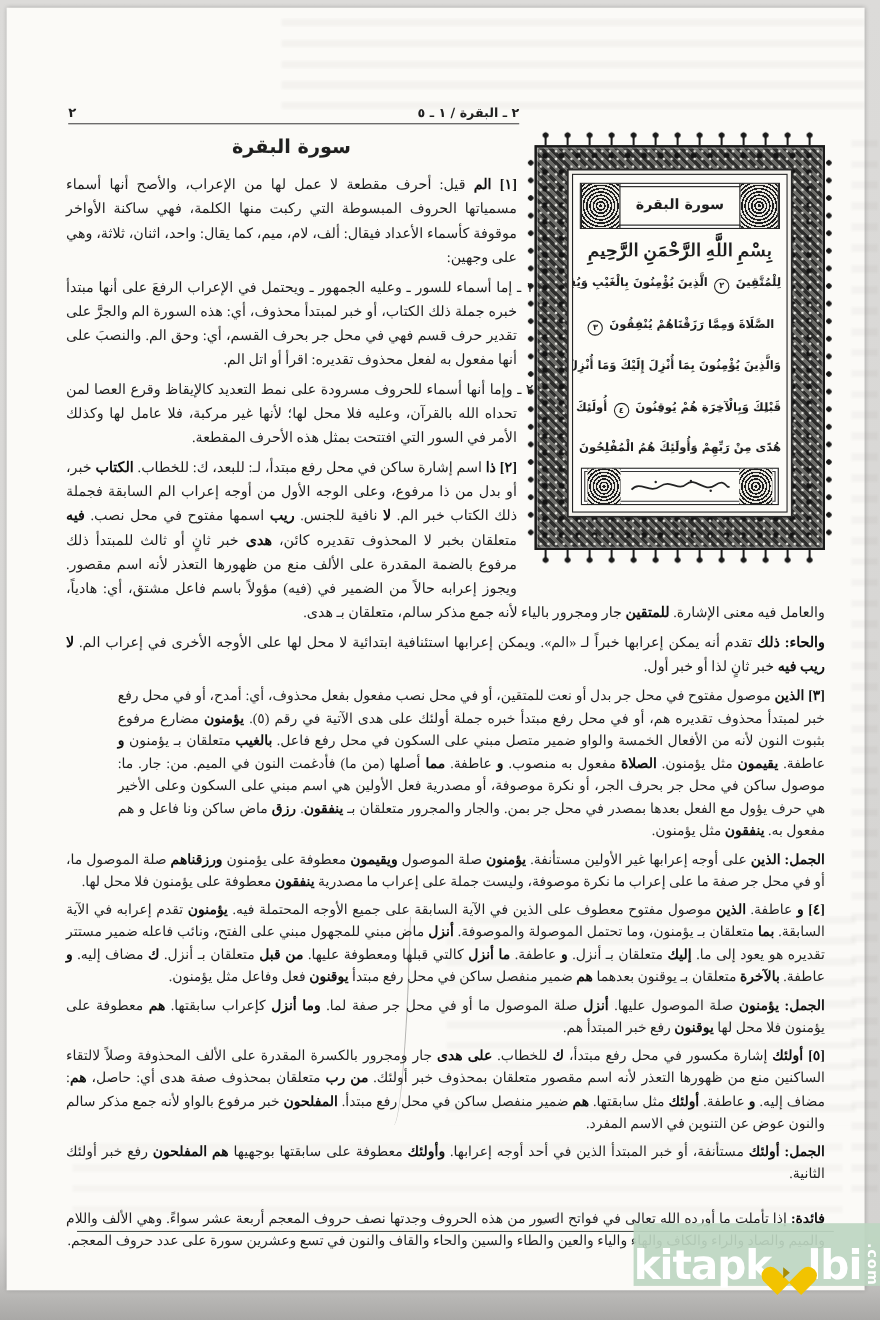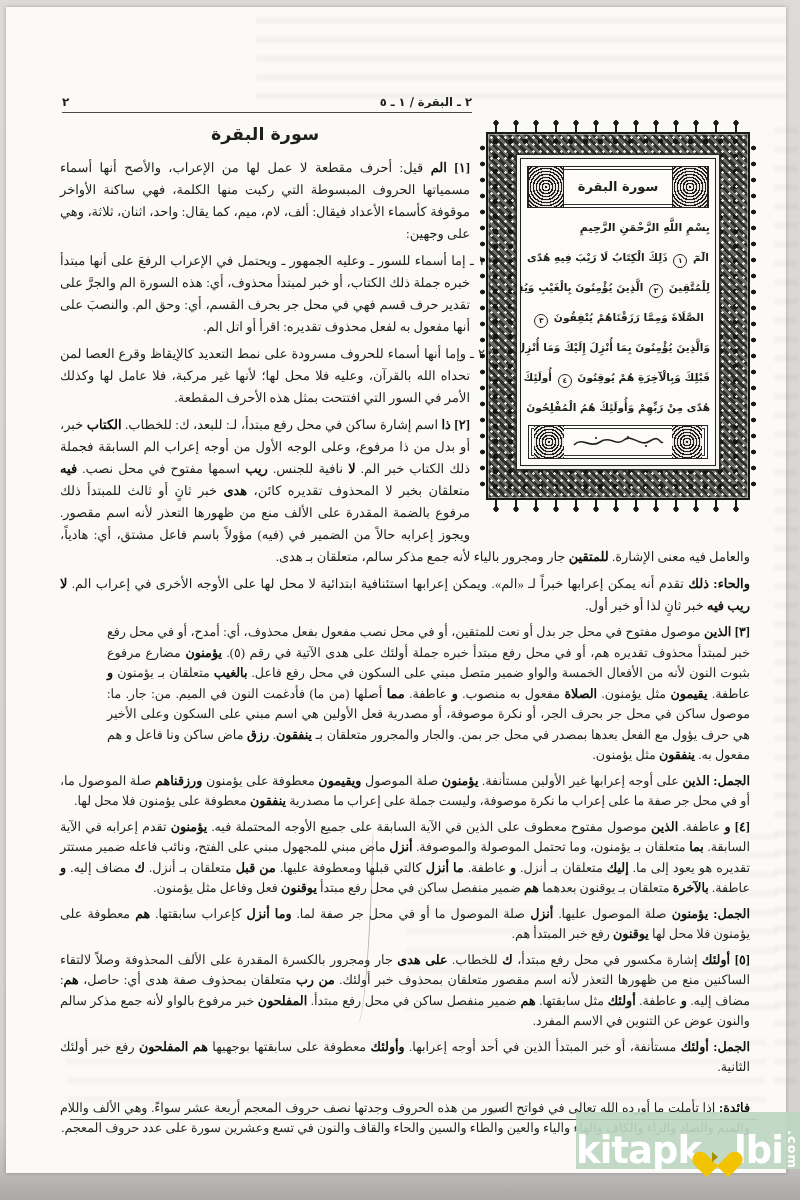--- a/index.html
+++ b/index.html
@@ -67,21 +67,21 @@
     height:100%;box-sizing:border-box;background:#fdfcf8;border:1px solid #222;
     box-shadow:0 0 0 3px #f4f2ec,0 0 0 4.5px #2a2a2a;
     padding:7px 5px 6px;display:flex;flex-direction:column;overflow:hidden;
   }
   .cart{display:flex;height:40px;border:1px solid #262626;box-shadow:inset 0 0 0 2px #fff,inset 0 0 0 3px #333;margin:0 1px 7px;}
   .cart .orn{width:34px;align-self:stretch;
     background:repeating-radial-gradient(circle at 50% 50%, #1f1f1f 0 1.4px, #e9e7e0 1.4px 3px);
     border-right:1px solid #222;border-left:1px solid #222;}
   .cart .ttl{flex:1;display:flex;align-items:center;justify-content:center;
     font-family:"DejaVu Serif","DejaVu Sans",serif;font-weight:bold;font-size:13px;letter-spacing:.5px;}
-  .basmala{text-align:right;font-weight:bold;font-size:11px;margin:2px 0 6px;}
+  .basmala{text-align:center;font-weight:bold;font-size:17px;margin:2px 0 6px;font-family:Liberation Serif, serif;}
   .qlines{flex:1;display:flex;flex-direction:column;justify-content:space-between;}
   .qline{font-size:10.6px;font-weight:bold;line-height:24px;text-align:center;white-space:nowrap;}
   .ayah{display:inline-flex;width:12px;height:12px;border:1px solid #222;border-radius:50%;
     font-size:7.5px;font-weight:bold;align-items:center;justify-content:center;vertical-align:-2px;margin:0 2px;}
   .colophon{margin:6px 2px 0;height:32px;border:1px solid #262626;
     box-shadow:inset 0 0 0 2px #fff,inset 0 0 0 3px #333;
     display:flex;align-items:center;justify-content:center;}
   .colophon .orn{width:30px;align-self:stretch;
     background:repeating-radial-gradient(circle at 50% 50%, #1f1f1f 0 1.4px, #e9e7e0 1.4px 3px);}
   .colophon svg{margin:0 6px}
@@ -128,21 +128,20 @@
         <div class="finial top"></div>
         <div class="fbody">
           <div class="qpanel">
             <div class="cart">
               <span class="orn"></span>
               <span class="ttl">سورة البقرة</span>
               <span class="orn"></span>
             </div>
             <div class="basmala">بِسْمِ اللَّهِ الرَّحْمَنِ الرَّحِيمِ</div>
             <div class="qlines">
-                <div class="qline"><span>الٓمٓ </span><span class="ayah">١</span><span> ذَلِكَ الْكِتَابُ لَا رَيْبَ فِيهِ هُدًى</span></div>
                 <div class="qline"><span>لِلْمُتَّقِينَ </span><span class="ayah">٢</span><span> الَّذِينَ يُؤْمِنُونَ بِالْغَيْبِ وَيُقِيمُونَ</span></div>
                 <div class="qline"><span>الصَّلَاةَ وَمِمَّا رَزَقْنَاهُمْ يُنْفِقُونَ </span><span class="ayah">٣</span></div>
                 <div class="qline"><span>وَالَّذِينَ يُؤْمِنُونَ بِمَا أُنْزِلَ إِلَيْكَ وَمَا أُنْزِلَ مِنْ</span></div>
                 <div class="qline"><span>قَبْلِكَ وَبِالْآخِرَةِ هُمْ يُوقِنُونَ </span><span class="ayah">٤</span><span> أُولَئِكَ عَلَى</span></div>
                 <div class="qline"><span>هُدًى مِنْ رَبِّهِمْ وَأُولَئِكَ هُمُ الْمُفْلِحُونَ </span><span class="ayah">٥</span></div>
               </div>
             <div class="colophon">
               <span class="orn"></span>
               <svg width="96" height="18" viewBox="0 0 96 18">
                 <path d="M4 12 C 12 3, 20 16, 30 9 S 46 14, 54 7 S 70 15, 80 8 S 90 12, 93 9" fill="none" stroke="#222" stroke-width="1.6"></path>

